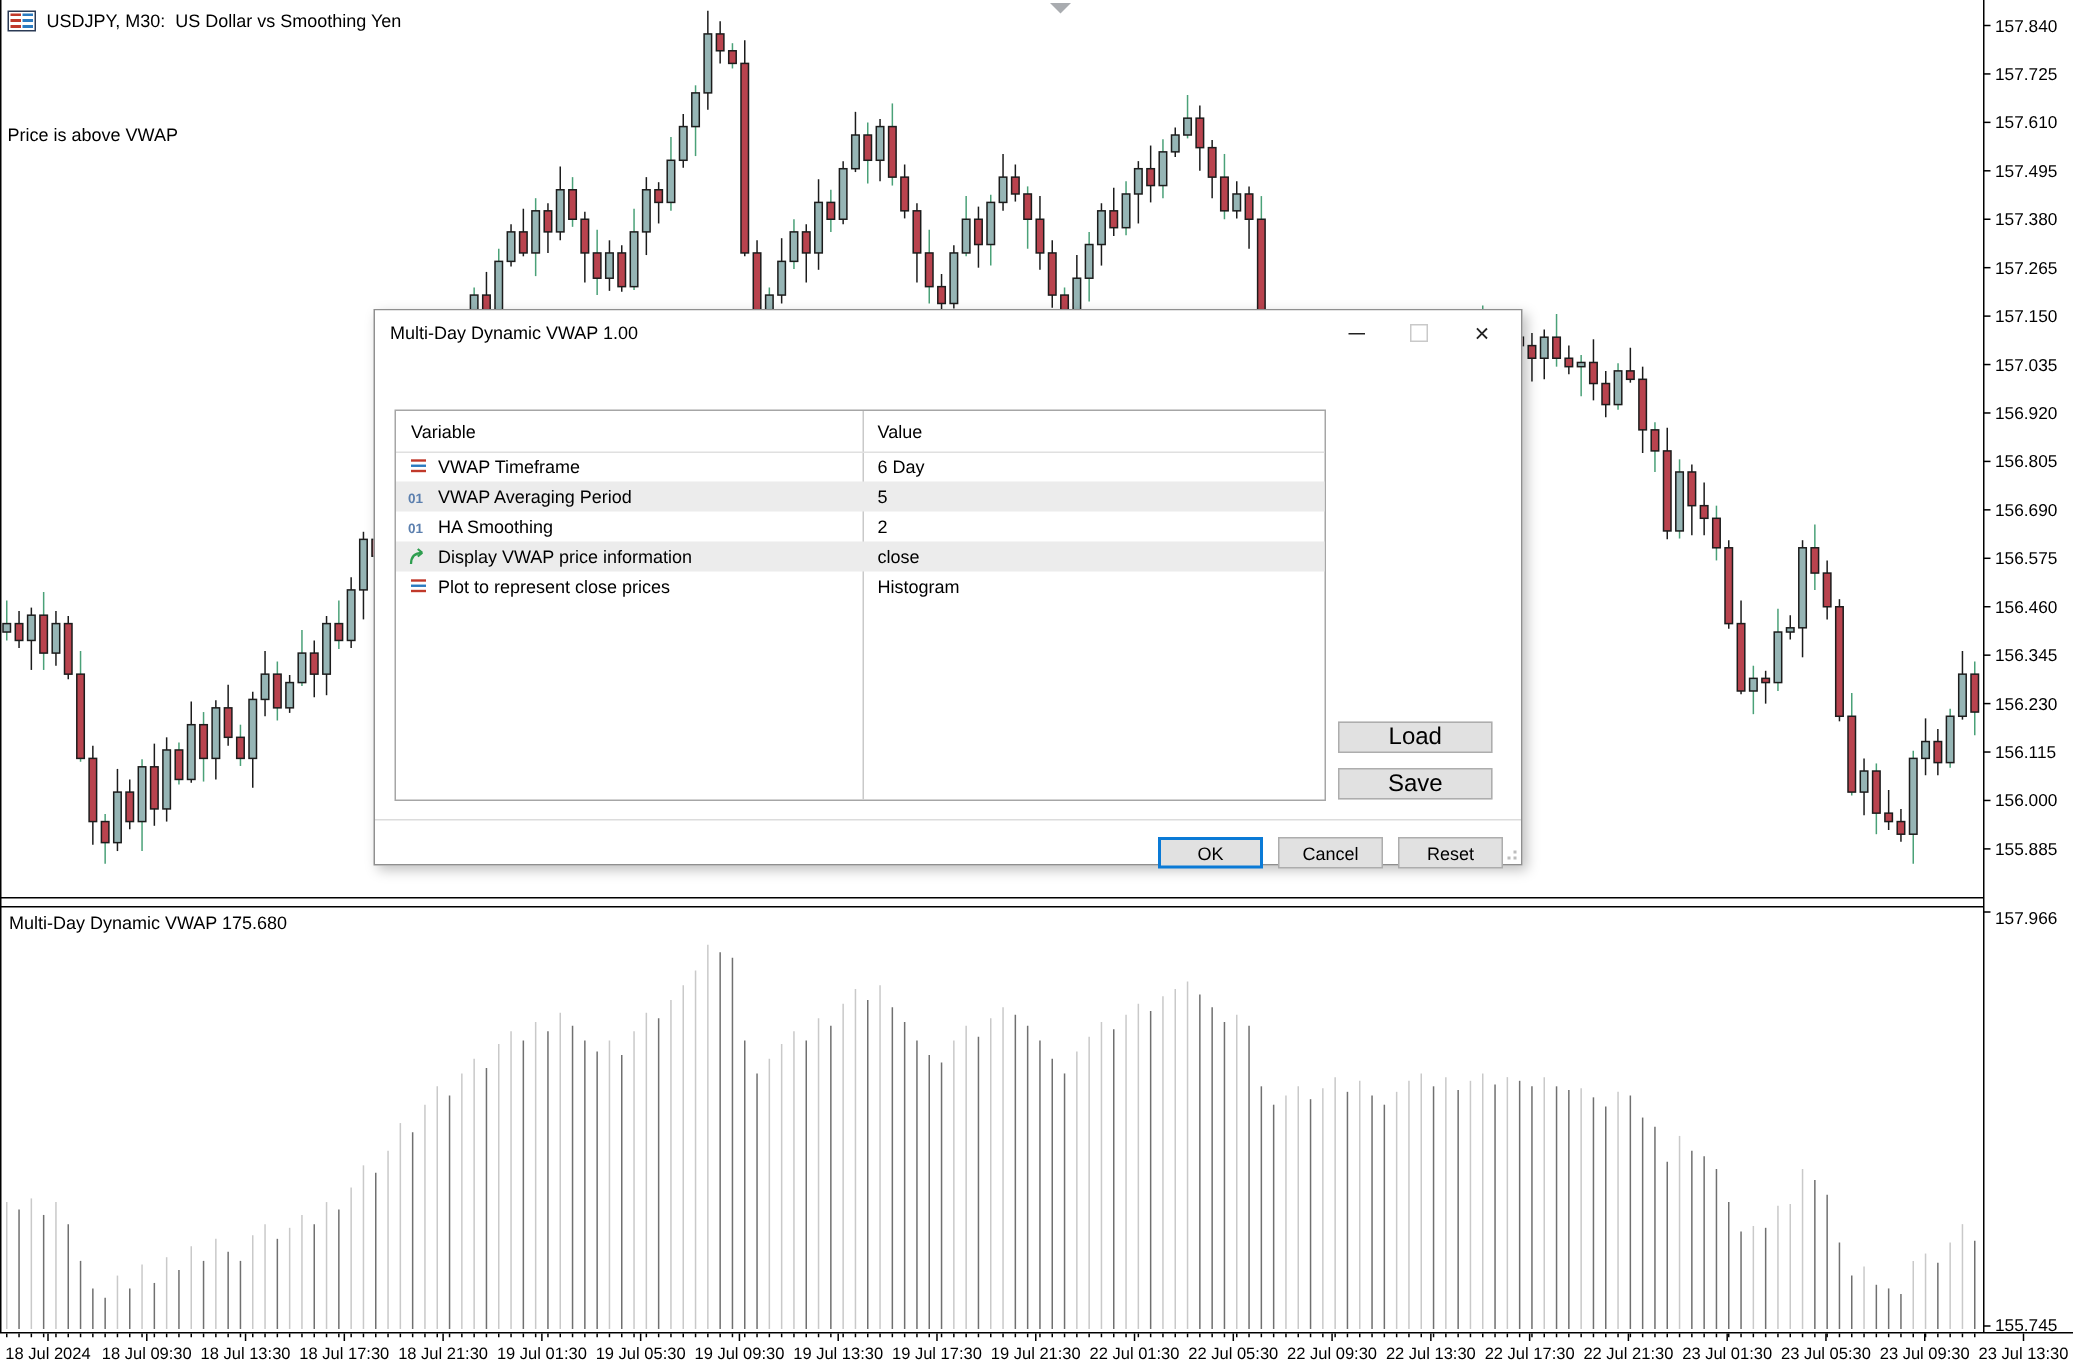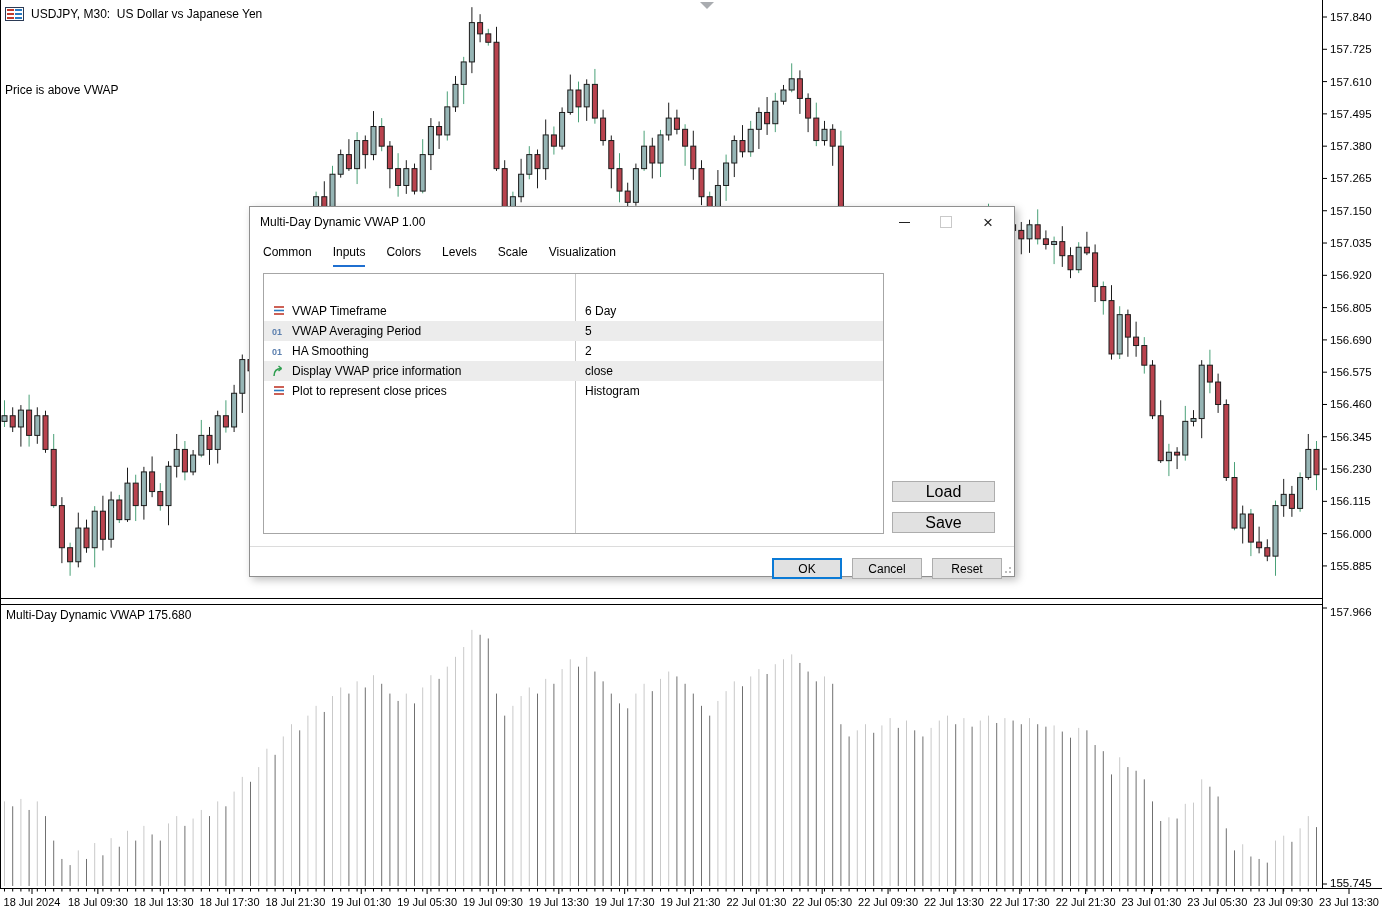--- a/index.html
+++ b/index.html
@@ -791,52 +791,48 @@
       <text x="1283.1499999999999" y="906" font-size="11" text-anchor="middle">23 Jul 09:30</text>
       <line x1="1349" y1="889" x2="1349" y2="894" stroke="#000"></line>
       <text x="1349" y="906" font-size="11" text-anchor="middle">23 Jul 13:30</text>
     </svg>
 
   <div class="symbol-title">
     <span class="symbol-icon">
       <span class="pg pg-red"></span>
         <span class="pg pg-blue"></span>
     </span>
-    <span class="t">USDJPY, M30:  US Dollar vs Japanese Yen</span>
+    <span class="t">USDJPY, M30:  US Dollar vs Smoothing Yen</span>
   </div>
 
   <div class="overlay-note">Price is above VWAP</div>
   <div class="marker-tri"></div>
   <div class="indicator-label">Multi-Day Dynamic VWAP 175.680</div>
 
   <div class="dialog">
     <div class="titlebar">
       <span class="title">Multi-Day Dynamic VWAP 1.00</span>
       <span class="winbtn btn-min">
           <span class="glyph-min"></span>
         </span>
       <span class="winbtn btn-max">
           <span class="glyph-max"></span>
         </span>
       <span class="winbtn btn-close">
           <span class="glyph-close">×</span>
         </span>
     </div>
 
-    <div class="tabs" id="dlg-tabs">
-        <span class="tab">Common</span>
-        <span class="tab active">Inputs</span>
-        <span class="tab">Colors</span>
-        <span class="tab">Levels</span>
-        <span class="tab">Scale</span>
-        <span class="tab">Visualization</span>
-      </div>
 
     <div class="ptable">
       <div class="vdiv"></div>
+      <div class="thead">
+        <span class="h1">Variable</span>
+        <span class="h2">Value</span>
+      </div>
       <div id="table-rows">
           <div class="prow" style="top: 27px; text-align: right;">
             <span class="ric"><svg width="14" height="14">
                 <line x1="2" y1="3" x2="12" y2="3" stroke="#c0392b" stroke-width="1.6"></line>
                 <line x1="2" y1="6.5" x2="12" y2="6.5" stroke="#2a7ac0" stroke-width="1.6"></line>
                 <line x1="2" y1="10" x2="12" y2="10" stroke="#c0392b" stroke-width="1.6"></line>
               </svg></span>
             <span class="lbl">VWAP Timeframe</span>
             <span class="val">6 Day</span>
           </div>

